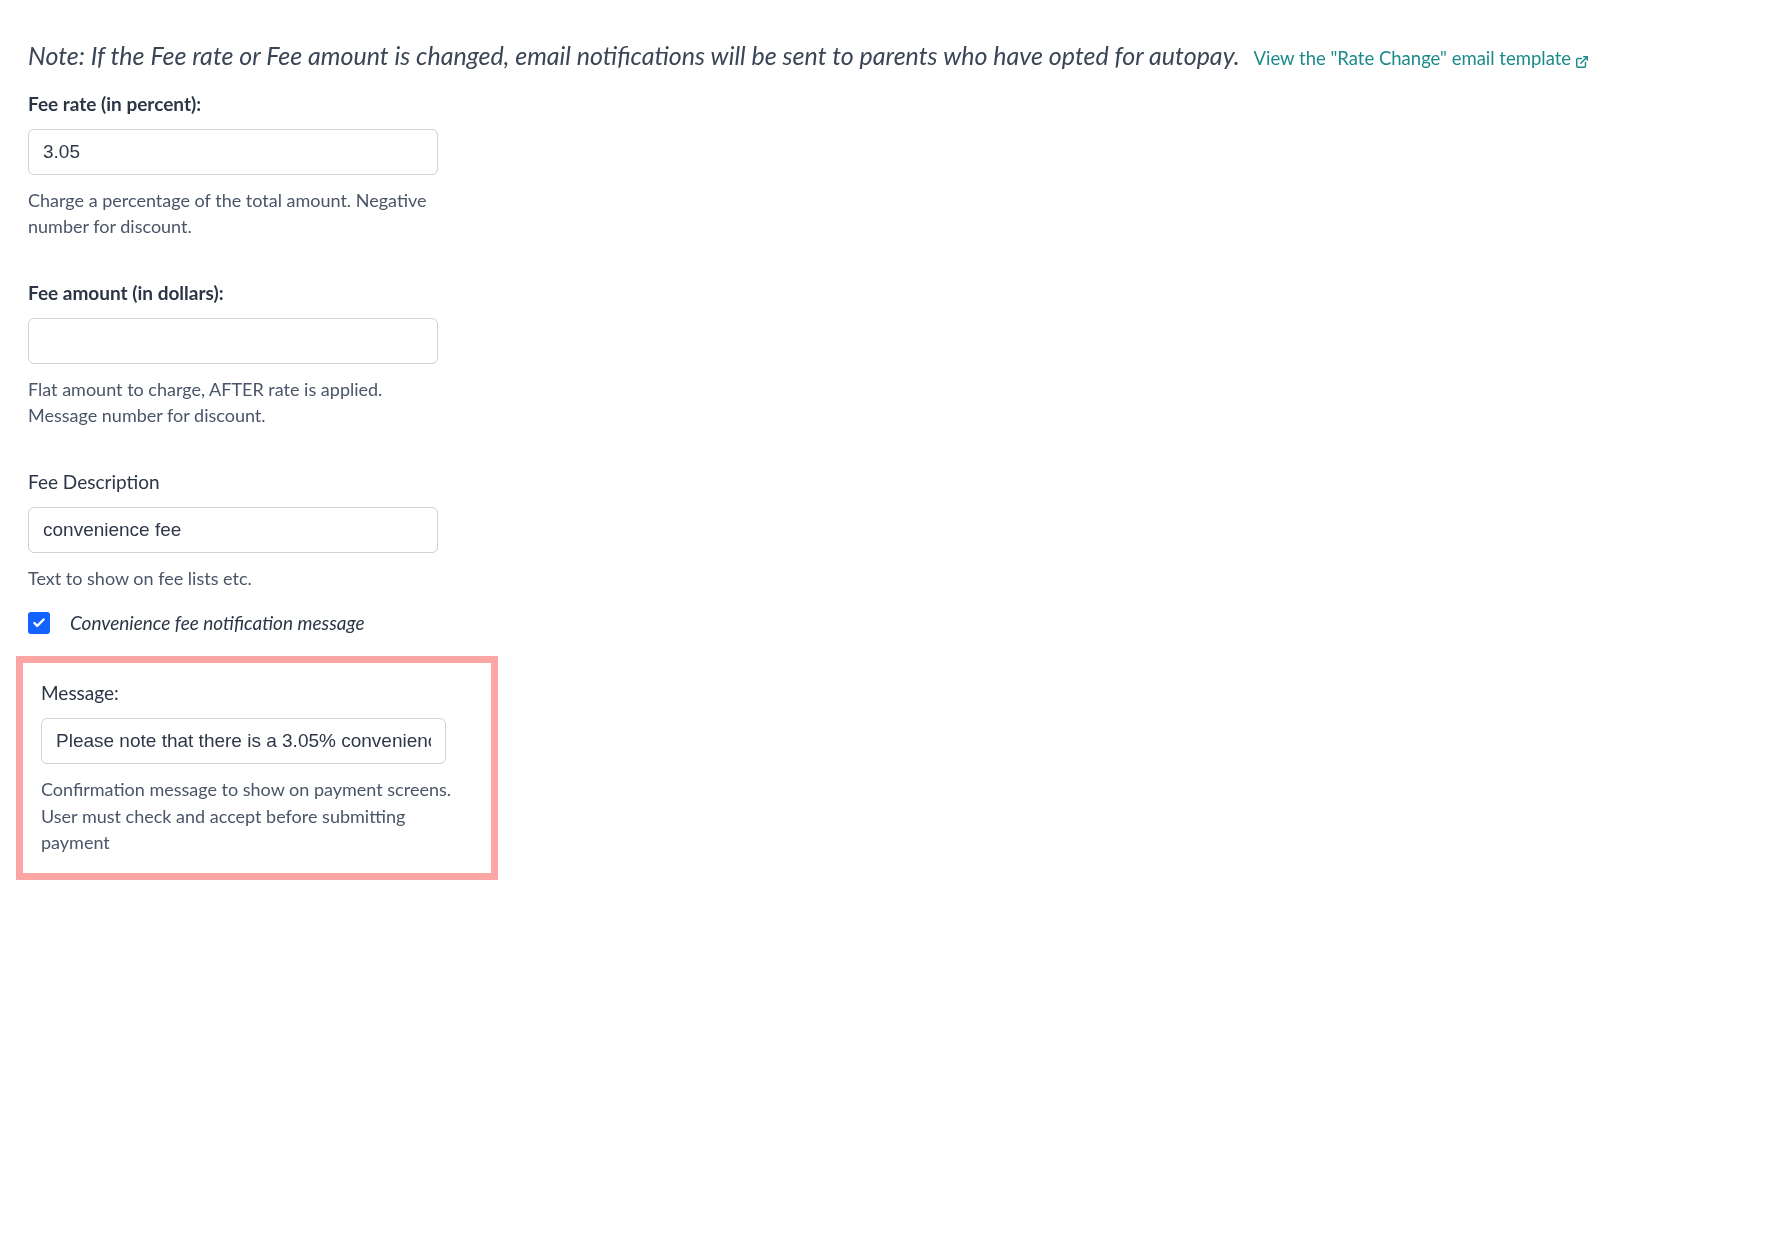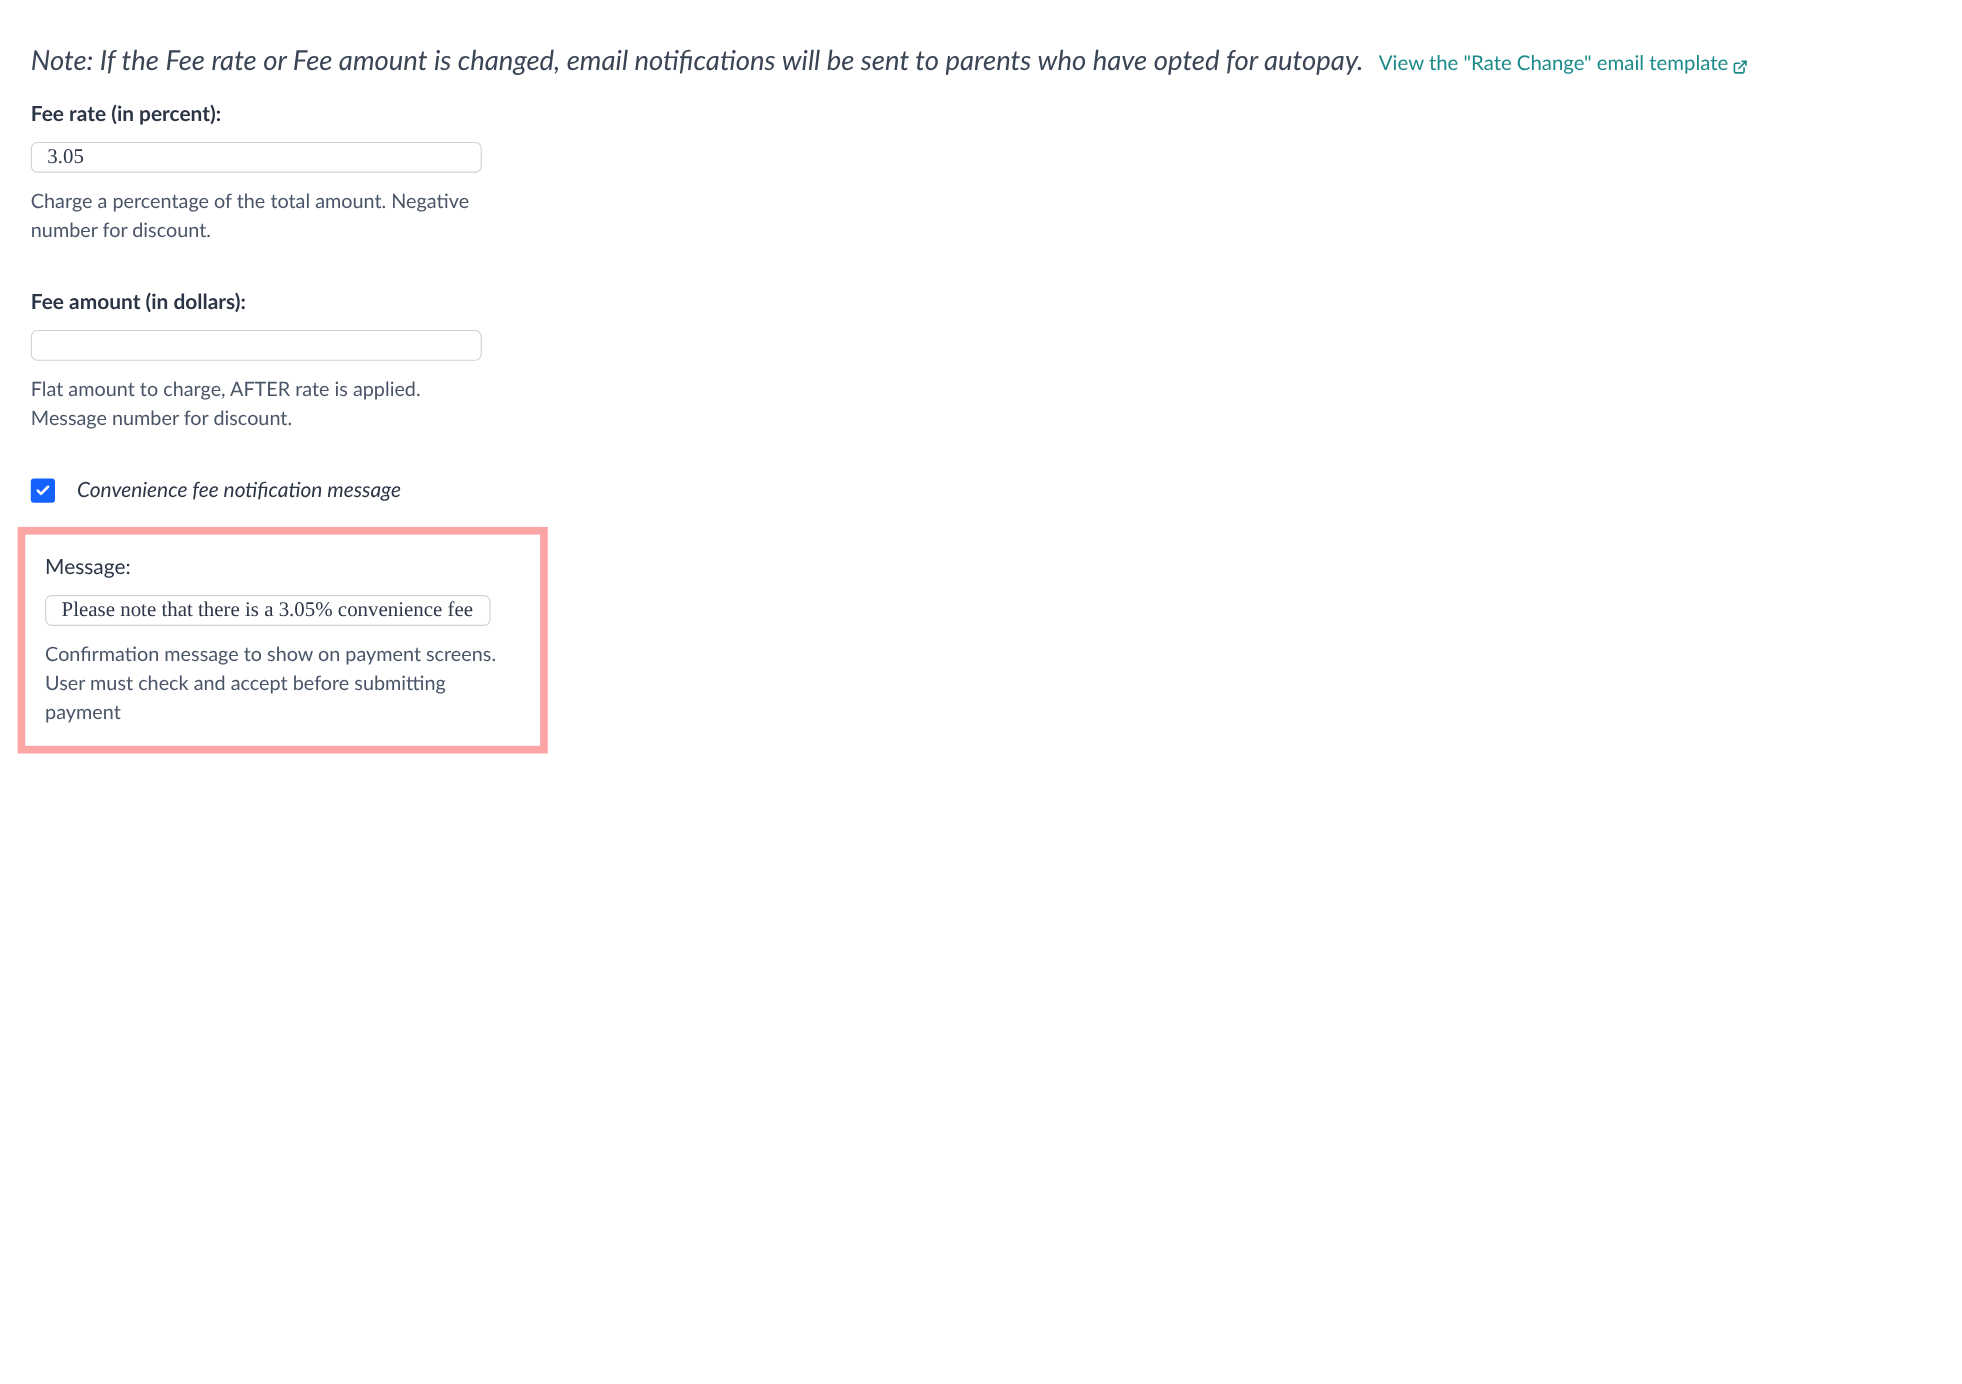--- a/index.html
+++ b/index.html
@@ -53,27 +53,27 @@
   }
   .label-plain {
     font-weight: 400;
     color: #2b3545;
     font-size: 19px;
     margin-bottom: 14px;
     display: block;
   }
   .text-input {
     width: 100%;
-    height: 28px;
+    height: 46px;
     border: 1px solid #cbd2d9;
     border-radius: 6px;
     padding: 0 14px;
     font-size: 19px;
     color: #2d3748;
-    font-family: Liberation Serif, serif;
+    font-family: Liberation Sans, sans-serif;
     background: #fff;
   }
   .helper {
     color: #4a5568;
     font-size: 18px;
     line-height: 1.45;
     margin-top: 12px;
   }
   .group {
     margin-bottom: 42px;
@@ -148,20 +148,25 @@
     <input type="text" class="text-input" value="3.05" style="">
     <div class="helper">Charge a percentage of the total amount. Negative number for discount.</div>
   </div>
 
   <div class="group">
     <label class="label-bold">Fee amount (in dollars):</label>
     <input type="text" class="text-input" value="" style="">
     <div class="helper">Flat amount to charge, AFTER rate is applied. Message number for discount.</div>
   </div>
 
+  <div class="group-tight">
+    <label class="label-plain">Fee Description</label>
+    <input type="text" class="text-input" value="convenience fee" style="">
+    <div class="helper">Text to show on fee lists etc.</div>
+  </div>
 
   <div class="checkbox-row">
     <div class="checkbox">
       <svg viewBox="0 0 24 24" fill="none" stroke="#ffffff" stroke-width="4" stroke-linecap="round" stroke-linejoin="round">
         <polyline points="20 6 9 17 4 12"></polyline>
       </svg>
     </div>
     <span class="checkbox-label">Convenience fee notification message</span>
   </div>
 

